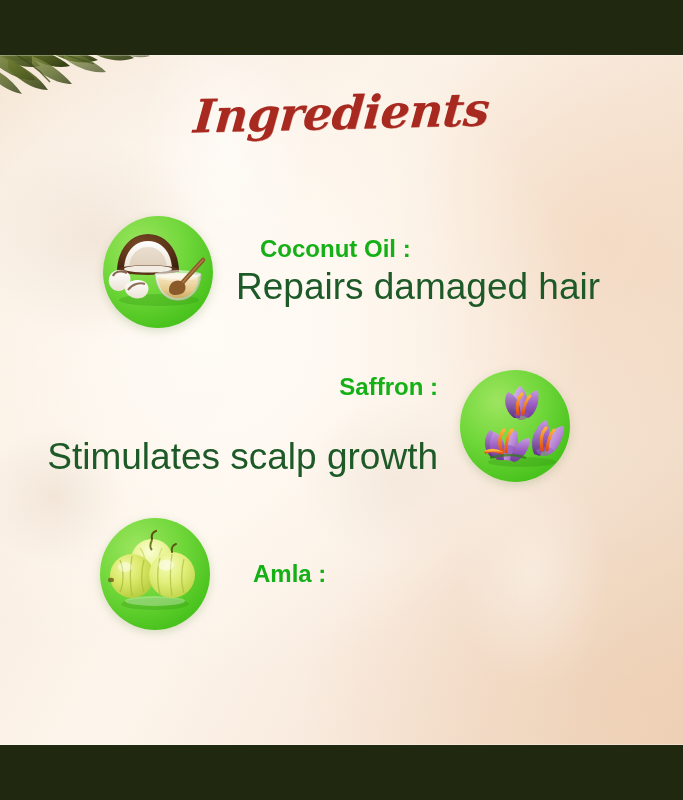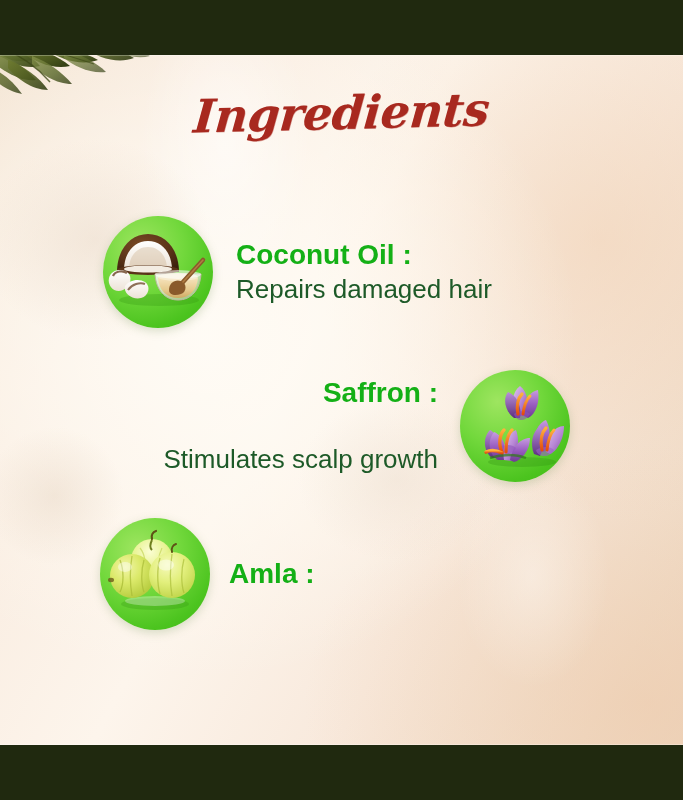--- a/index.html
+++ b/index.html
@@ -114,29 +114,30 @@
     inset: 0;
   }
 
   .texts { display: flex; flex-direction: column; }
   .texts.align-left  { align-items: flex-start; text-align: left; }
   .texts.align-right { align-items: flex-end;  text-align: right; }
 
   .ing-name {
     font-family: "Liberation Sans", sans-serif;
     font-weight: 700;
-    font-size: 28px;
+    font-size: 24px;
     color: #14b016;
     line-height: 1.16;
     white-space: nowrap;
+    margin-left: 24px;
   }
   .ing-desc {
     font-family: "Liberation Sans", sans-serif;
     font-weight: 400;
-    font-size: 26px;
+    font-size: 37px;
     color: #1d5a28;
     line-height: 1.2;
     white-space: nowrap;
     margin-top: 2px;
   }
 
   
   #row-coconut { left: 103px; top: 216px; }
   #row-coconut .texts { margin-left: 23px; }
 

